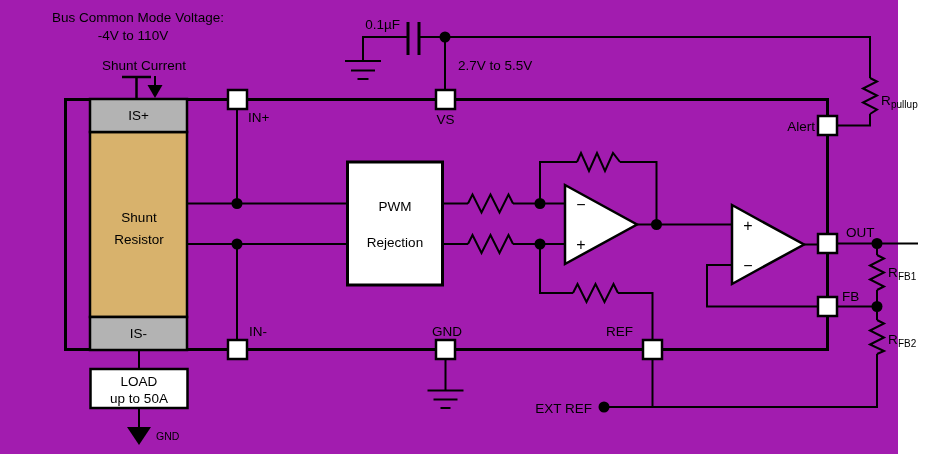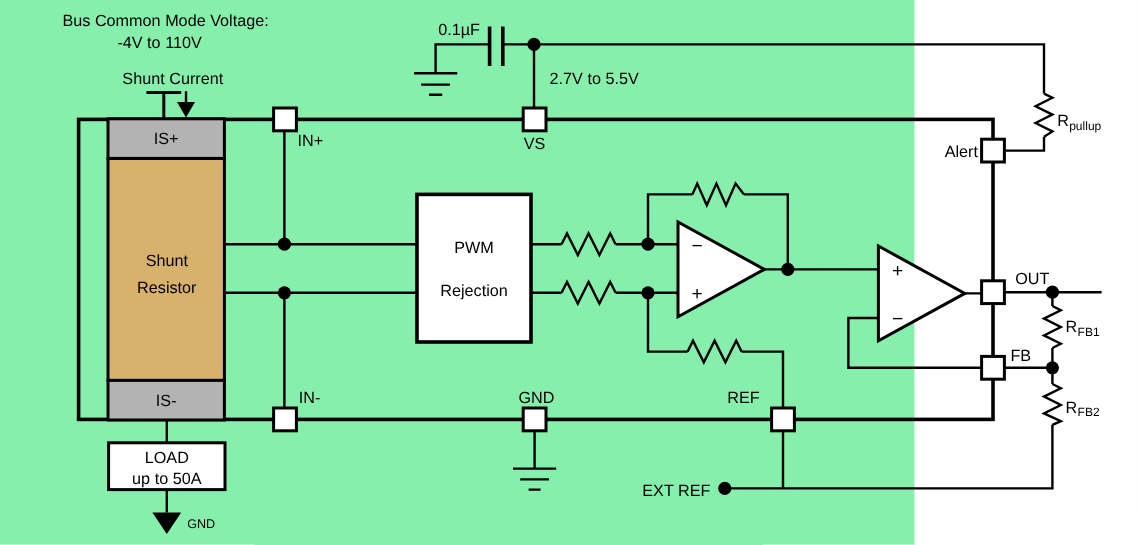--- a/index.html
+++ b/index.html
@@ -1,16 +1,16 @@
 <!DOCTYPE html>
 <html><head>
 <meta charset="utf-8">
 <style>
   html, body { margin: 0; padding: 0; background: #ffffff; }
-  .stage { width: 762px; height: 454px; position: relative; background: #86efac; }
+  .stage { width: 898px; height: 454px; position: relative; background: #a21caf; }
   svg { display: block; }
   .lbl  { font-family: "Liberation Sans", sans-serif; font-size: 13.5px; fill: #000; }
   .lbl-sm { font-family: "Liberation Sans", sans-serif; font-size: 10px; fill: #000; }
   .lbl-xs { font-family: "Liberation Sans", sans-serif; font-size: 10.5px; fill: #000; }
   .sign { font-family: "Liberation Sans", sans-serif; font-size: 16px; fill: #000; }
   .wire { stroke: #000; stroke-width: 2; fill: none; }
   .wire-thick { stroke: #000; stroke-width: 2.5; fill: none; }
   .zig { stroke: #000; stroke-width: 2; fill: none; stroke-linejoin: miter; }
   .pin { fill: #fff; stroke: #000; stroke-width: 2.5; }
   .dot { fill: #000; stroke: none; }

